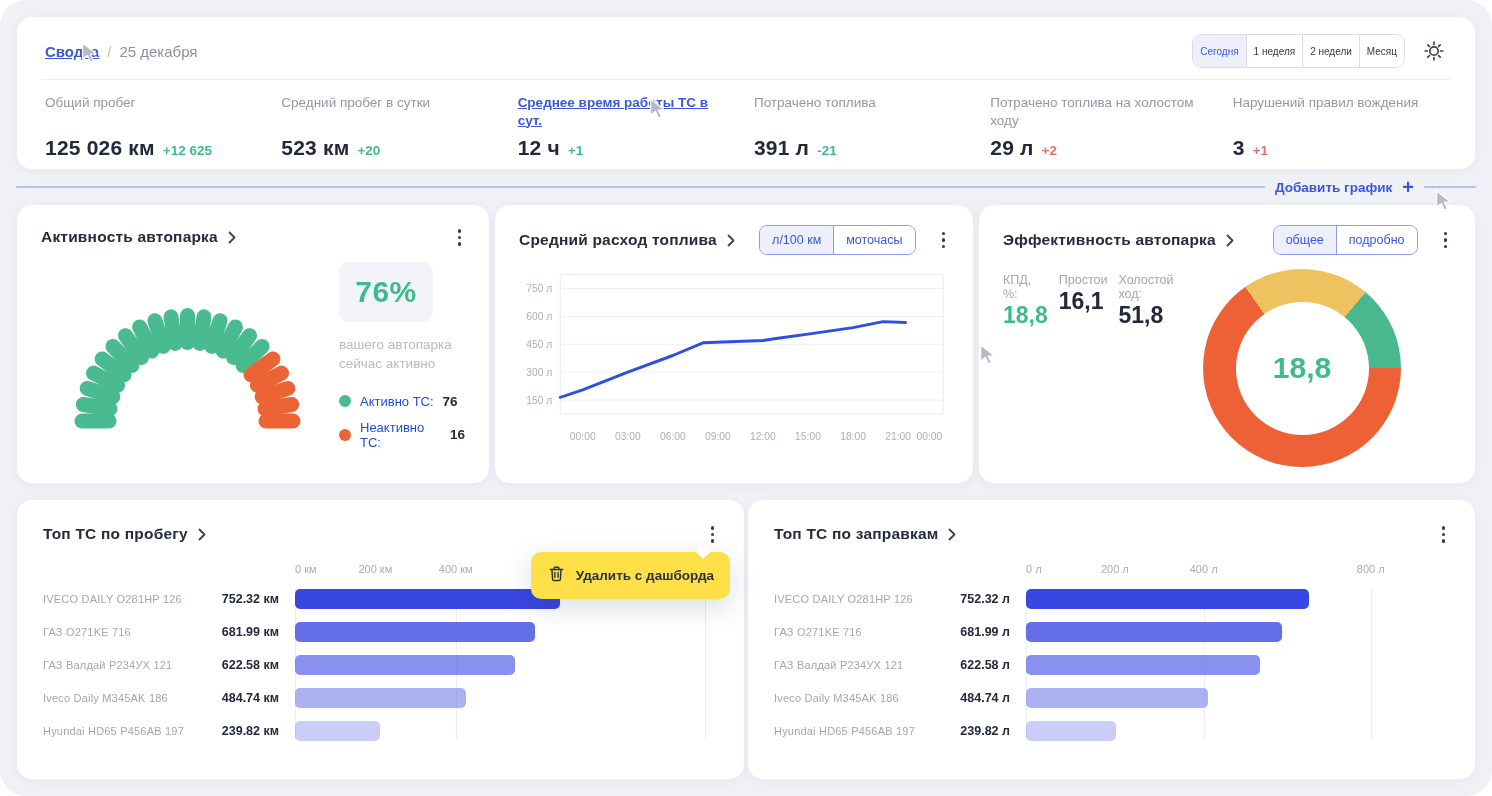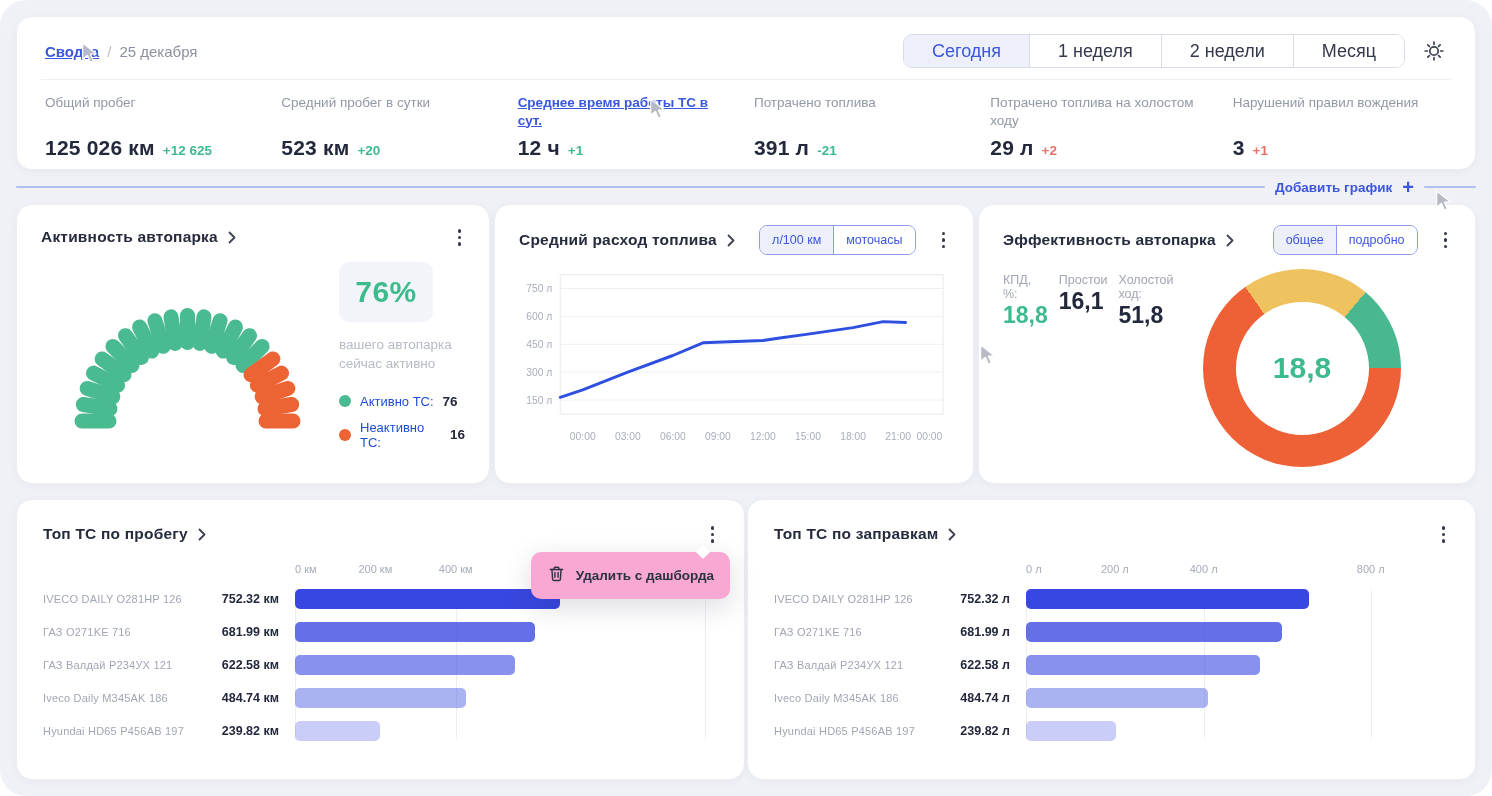--- a/index.html
+++ b/index.html
@@ -9,21 +9,21 @@
 
   
   .header-card{padding:14px 28px 18px;height:154px;}
   .header-row{display:flex;align-items:center;height:40px;}
   .breadcrumb{display:flex;align-items:center;gap:8px;font-size:15px;position:relative;}
   .crumb-link{color:#3a57dd;font-weight:bold;text-decoration:underline;cursor:pointer;}
   .crumb-sep{color:#b9bec9;}
   .crumb-date{color:#8b919e;}
   .header-controls{margin-left:auto;display:flex;align-items:center;gap:16px;}
   .segmented{display:flex;border:1px solid #d9dce6;border-radius:9px;background:#fff;overflow:hidden;height:34px;}
-  .seg-btn{border:none;background:#fff;padding:0 28px;font-size:18px;color:#343a4c;font-family:inherit;cursor:pointer;border-right:1px solid #d9dce6;display:flex;align-items:center;}
+  .seg-btn{border:none;background:#fff;padding:0 7px;font-size:10px;color:#343a4c;font-family:inherit;cursor:pointer;border-right:1px solid #d9dce6;display:flex;align-items:center;}
   .seg-btn:last-child{border-right:none;}
   .seg-btn.active{background:#edeffb;color:#3a57dd;border-radius:8px 0 0 8px;}
   .gear{display:flex;align-items:center;cursor:pointer;}
   .header-divider{height:1px;background:#eef0f4;margin:8px -4px 14px;}
   .stats-row{display:grid;grid-template-columns:1.05fr 1.05fr 1.05fr 1.05fr 1.08fr 1.05fr;gap:22px;}
   .stat-label{font-size:13.5px;line-height:1.3;color:#9298a5;min-height:35px;}
   .stat-label.link{color:#3a57dd;font-weight:bold;text-decoration:underline;cursor:pointer;}
   .stat-value-row{margin-top:7px;display:flex;align-items:baseline;gap:8px;}
   .stat-value{font-size:21px;font-weight:bold;color:#23283c;letter-spacing:.2px;}
   .stat-delta{font-size:13.5px;font-weight:bold;}
@@ -95,21 +95,21 @@
   .axis-tick.first{transform:none;}
   .gridline{position:absolute;top:30px;bottom:2px;width:1px;background:#eceef5;}
   .t-row{height:20px;margin-bottom:13px;display:flex;align-items:center;}
   .tops-left .t-row.spacer{height:30px;margin-bottom:0;}
   .t-name{flex:1;font-size:11px;color:#a0a6b3;letter-spacing:.2px;}
   .t-val{width:92px;text-align:right;padding-right:16px;font-size:12.5px;font-weight:bold;color:#23283c;}
   .bar-cell{position:relative;height:20px;margin-bottom:13px;}
   .bar{position:absolute;left:0;top:0;height:20px;border-radius:5px;background:#3847e1;}
 
   
-  .ctx-menu{position:absolute;top:52px;right:14px;background:#f9a8d4;border-radius:10px;box-shadow:0 8px 28px rgba(30,36,70,.16);padding:12px 16px;display:flex;align-items:center;gap:10px;z-index:5;cursor:pointer;}
+  .ctx-menu{position:absolute;top:52px;right:14px;background:#fde047;border-radius:10px;box-shadow:0 8px 28px rgba(30,36,70,.16);padding:12px 16px;display:flex;align-items:center;gap:10px;z-index:5;cursor:pointer;}
   .ctx-menu::before{content:"";position:absolute;top:-5px;right:22px;width:10px;height:10px;background:#fff;transform:rotate(45deg);}
   .ctx-label{font-size:13.5px;color:#2c3144;font-weight:bold;white-space:nowrap;}
 
   .cursor{position:absolute;z-index:20;pointer-events:none;}
 </style>
 </head>
 <body>
 
 <div class="app">
 

